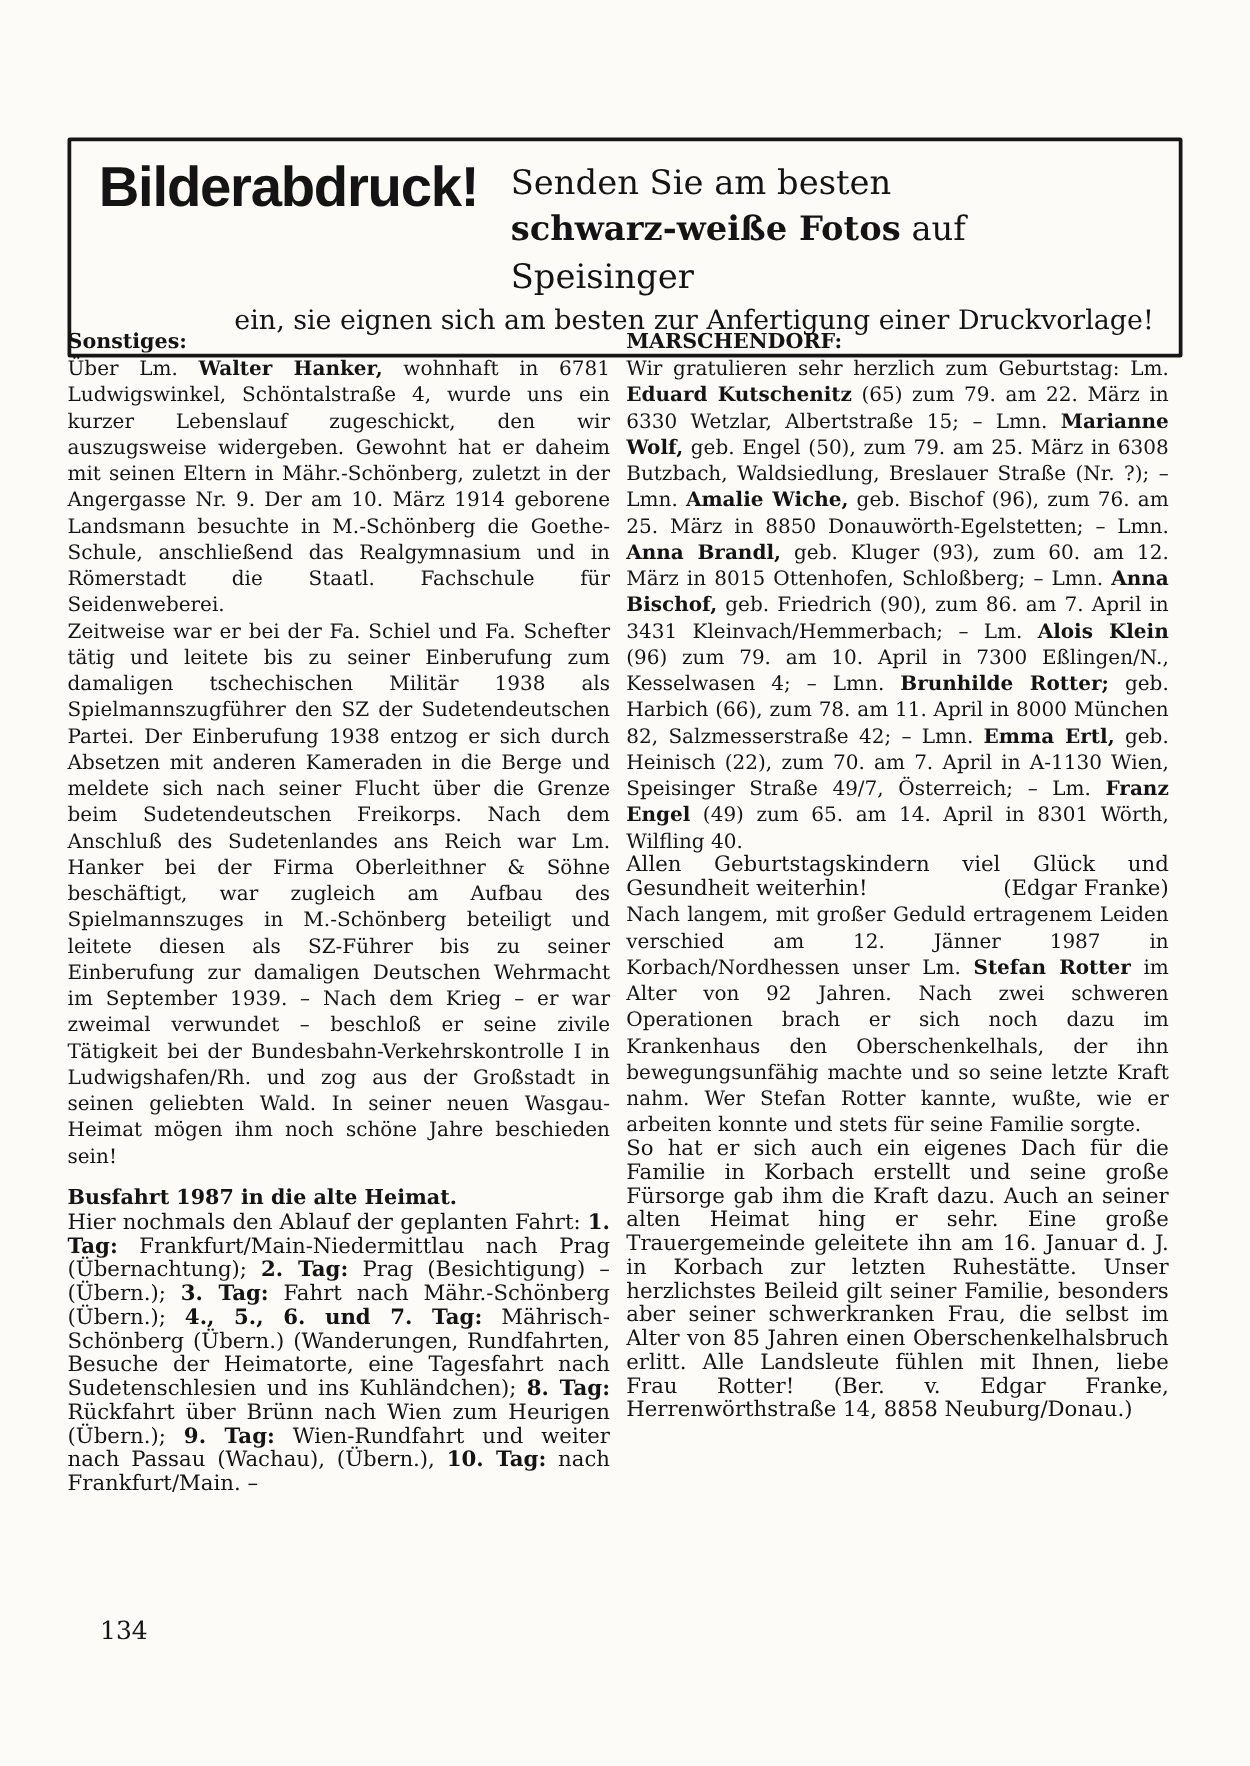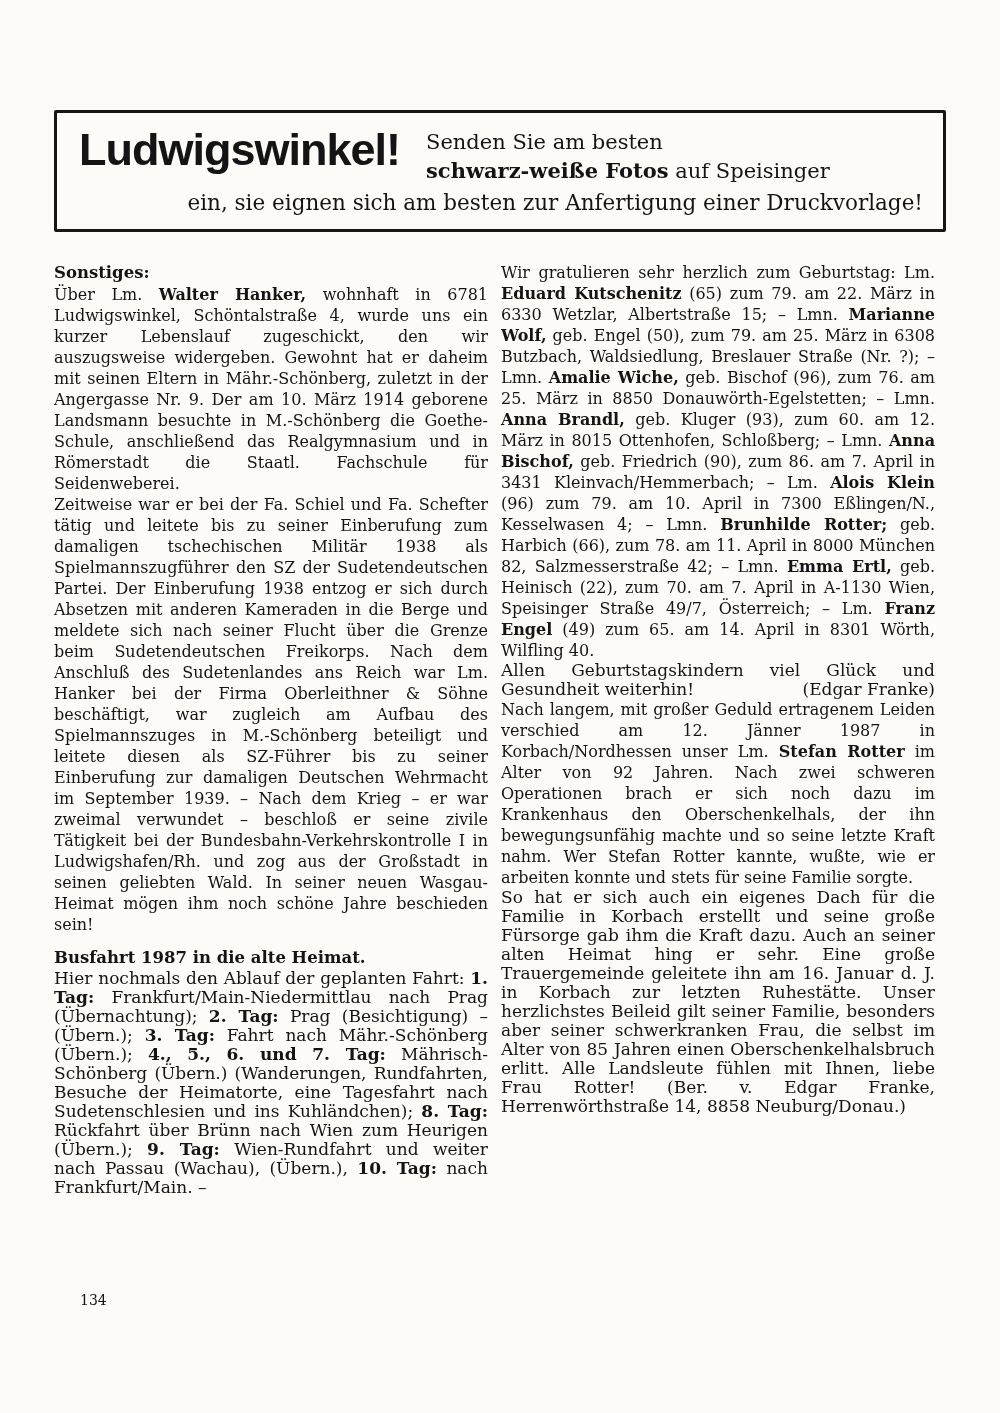--- a/index.html
+++ b/index.html
@@ -33,21 +33,21 @@
   .ad-title {
     font-family: "Liberation Sans", sans-serif;
     font-weight: 900;
     font-size: 45px;
     line-height: 1.0;
     letter-spacing: -1px;
     padding-right: 26px;
     white-space: nowrap;
   }
   .ad-right {
-    font-size: 21px;
+    font-size: 27px;
     line-height: 1.38;
     padding-top: 1px;
   }
   .ad-b { font-weight: bold; }
   .ad-u { }
   .ad-line3 {
     font-size: 21.5px;
     margin-top: 4px;
     text-align: right;
   }
@@ -82,48 +82,49 @@
     line-height: 19px;
   }
   .bold { font-weight: bold; }
   .sign { float: right; }
 
   
   .page-number {
     position: absolute;
     left: 80px;
     top: 1292px;
-    font-size: 14px;
+    font-size: 20px;
   }
 </style>
 </head>
 <body>
 
 <div class="page">
 
   <div class="ad-box">
     <div class="ad-top">
-      <span class="ad-title">Ludwigswinkel!</span>
+      <span class="ad-title">Bilderabdruck!</span>
       <span class="ad-right">
         <span>Senden Sie am besten</span><br>
         <span class="ad-b ad-u">schwarz-weiße</span><span class="ad-b"> Fotos</span><span> auf Speisinger</span>
       </span>
     </div>
     <div class="ad-line3">ein, sie eignen sich am besten zur Anfertigung einer Druckvorlage!</div>
   </div>
 
   <div class="columns">
     <div class="col" id="col-left">
         <h2 class="block"><span>Sonstiges:</span></h2>
         <p class="block"><span>Über Lm. </span><span class="bold">Walter Hanker,</span><span> wohnhaft in 6781 Ludwigswinkel, Schöntalstraße 4, wurde uns ein kurzer Lebenslauf zugeschickt, den wir auszugsweise widergeben. Gewohnt hat er daheim mit seinen Eltern in Mähr.-Schönberg, zuletzt in der Angergasse Nr. 9. Der am 10. März 1914 geborene Landsmann besuchte in M.-Schönberg die Goethe-Schule, anschließend das Realgymnasium und in Römerstadt die Staatl. Fachschule für Seidenweberei.</span></p>
         <p class="block"><span>Zeitweise war er bei der Fa. Schiel und Fa. Schefter tätig und leitete bis zu seiner Einberufung zum damaligen tschechischen Militär 1938 als Spielmannszugführer den SZ der Sudetendeutschen Partei. Der Einberufung 1938 entzog er sich durch Absetzen mit anderen Kameraden in die Berge und meldete sich nach seiner Flucht über die Grenze beim Sudetendeutschen Freikorps. Nach dem Anschluß des Sudetenlandes ans Reich war Lm. Hanker bei der Firma Oberleithner &amp; Söhne beschäftigt, war zugleich am Aufbau des Spielmannszuges in M.-Schönberg beteiligt und leitete diesen als SZ-Führer bis zu seiner Einberufung zur damaligen Deutschen Wehrmacht im September 1939. – Nach dem Krieg – er war zweimal verwundet – beschloß er seine zivile Tätigkeit bei der Bundesbahn-Verkehrskontrolle I in Ludwigshafen/Rh. und zog aus der Großstadt in seinen geliebten Wald. In seiner neuen Wasgau-Heimat mögen ihm noch schöne Jahre beschieden sein!</span></p>
         <h2 class="block"><span>Busfahrt 1987 in die alte Heimat.</span></h2>
         <p class="block small"><span>Hier nochmals den Ablauf der geplanten Fahrt: </span><span class="bold">1. Tag:</span><span> Frankfurt/Main-Niedermittlau nach Prag (Übernachtung); </span><span class="bold">2. Tag:</span><span> Prag (Besichtigung) – (Übern.); </span><span class="bold">3. Tag:</span><span> Fahrt nach Mähr.-Schönberg (Übern.); </span><span class="bold">4., 5., 6. und 7. Tag:</span><span> Mährisch-Schönberg (Übern.) (Wanderungen, Rundfahrten, Besuche der Heimatorte, eine Tagesfahrt nach Sudetenschlesien und ins Kuhländchen); </span><span class="bold">8. Tag:</span><span> Rückfahrt über Brünn nach Wien zum Heurigen (Übern.); </span><span class="bold">9. Tag:</span><span> Wien-Rundfahrt und weiter nach Passau (Wachau), (Übern.), </span><span class="bold">10. Tag:</span><span> nach Frankfurt/Main. –</span></p>
       </div>
     <div class="col" id="col-right">
+        <h2 class="block"><span>MARSCHENDORF:</span></h2>
         <p class="block"><span>Wir gratulieren sehr herzlich zum Geburtstag: Lm. </span><span class="bold">Eduard Kutschenitz</span><span> (65) zum 79. am 22. März in 6330 Wetzlar, Albertstraße 15; – Lmn. </span><span class="bold">Marianne Wolf,</span><span> geb. Engel (50), zum 79. am 25. März in 6308 Butzbach, Waldsiedlung, Breslauer Straße (Nr. ?); – Lmn. </span><span class="bold">Amalie Wiche,</span><span> geb. Bischof (96), zum 76. am 25. März in 8850 Donauwörth-Egelstetten; – Lmn. </span><span class="bold">Anna Brandl,</span><span> geb. Kluger (93), zum 60. am 12. März in 8015 Ottenhofen, Schloßberg; – Lmn. </span><span class="bold">Anna Bischof,</span><span> geb. Friedrich (90), zum 86. am 7. April in 3431 Kleinvach/Hemmerbach; – Lm. </span><span class="bold">Alois Klein</span><span> (96) zum 79. am 10. April in 7300 Eßlingen/N., Kesselwasen 4; – Lmn. </span><span class="bold">Brunhilde Rotter;</span><span> geb. Harbich (66), zum 78. am 11. April in 8000 München 82, Salzmesserstraße 42; – Lmn. </span><span class="bold">Emma Ertl,</span><span> geb. Heinisch (22), zum 70. am 7. April in A-1130 Wien, Speisinger Straße 49/7, Österreich; – Lm. </span><span class="bold">Franz Engel</span><span> (49) zum 65. am 14. April in 8301 Wörth, Wilfling 40.</span></p>
         <p class="block small"><span>Allen Geburtstagskindern viel Glück und Gesundheit weiterhin!</span><span class="sign">(Edgar Franke)</span></p>
         <p class="block"><span>Nach langem, mit großer Geduld ertragenem Leiden verschied am 12. Jänner 1987 in Korbach/Nordhessen unser Lm. </span><span class="bold">Stefan Rotter</span><span> im Alter von 92 Jahren. Nach zwei schweren Operationen brach er sich noch dazu im Krankenhaus den Oberschenkelhals, der ihn bewegungsunfähig machte und so seine letzte Kraft nahm. Wer Stefan Rotter kannte, wußte, wie er arbeiten konnte und stets für seine Familie sorgte.</span></p>
         <p class="block small"><span>So hat er sich auch ein eigenes Dach für die Familie in Korbach erstellt und seine große Fürsorge gab ihm die Kraft dazu. Auch an seiner alten Heimat hing er sehr. Eine große Trauergemeinde geleitete ihn am 16. Januar d. J. in Korbach zur letzten Ruhestätte. Unser herzlichstes Beileid gilt seiner Familie, besonders aber seiner schwerkranken Frau, die selbst im Alter von 85 Jahren einen Oberschenkelhalsbruch erlitt. Alle Landsleute fühlen mit Ihnen, liebe Frau Rotter! (Ber. v. Edgar Franke, Herrenwörthstraße 14, 8858 Neuburg/Donau.)</span></p>
       </div>
   </div>
 
   <div class="page-number">134</div>
 
 </div>

